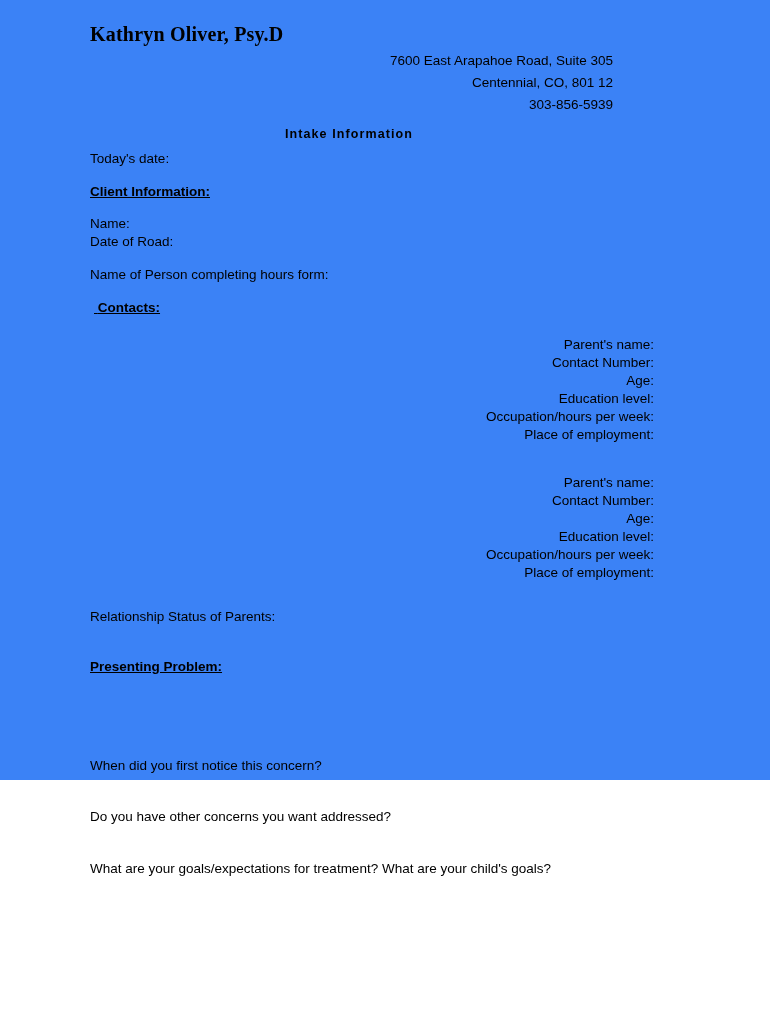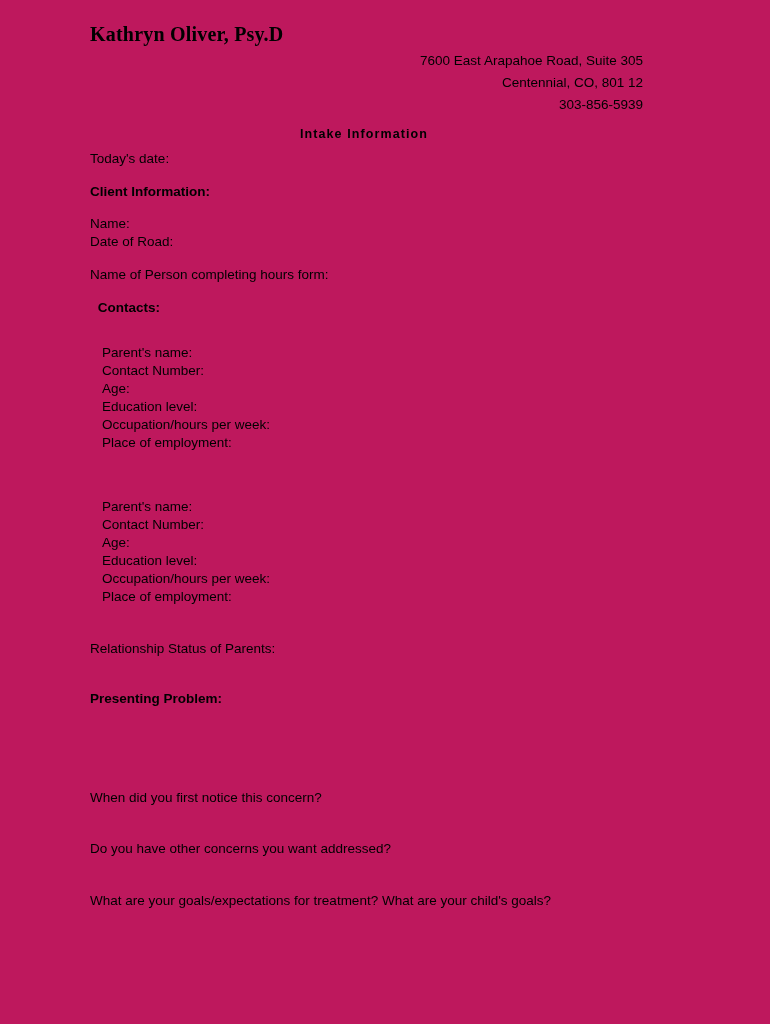--- a/index.html
+++ b/index.html
@@ -10,24 +10,24 @@
   body {
     width: 770px;
     height: 1024px;
     font-family: "Liberation Sans", sans-serif;
     color: #000000;
     overflow: hidden;
   }
   .page {
     position: relative;
     width: 770px;
-    height: 1024px;
-    background: #be185d;
+    height: 780px;
+    background: #3b82f6;
     box-sizing: border-box;
-    padding: 18px 82px 0 90px;
+    padding: 18px 112px 0 90px;
   }
   .letterhead {
     font-family: "Liberation Serif", serif;
     font-size: 20px;
     font-weight: bold;
     letter-spacing: 0.2px;
     margin: 4px 0 0 0;
     line-height: 1.2;
   }
   .address-block {
@@ -49,32 +49,33 @@
     margin: 11px 0 0 0;
     padding-right: 50px;
   }
   .line {
     font-size: 13.5px;
     line-height: 1.33;
     white-space: pre-wrap;
   }
   .bold {
     font-weight: bold;
+    text-decoration: underline;
   }
   .gap-sm { height: 9px; }
   .gap-md { height: 15px; }
   .gap-lg { height: 22px; }
   .gap-xl { height: 32px; }
   .gap-xxl { height: 58px; }
   .para {
     font-size: 13.5px;
     line-height: 1.45;
     max-width: 580px;
   }
-  .block { margin: 12px; padding: 0; }
+  .block { margin: 4px; padding: 0; text-align: right; }
   .indent-contacts { padding-left: 4px; }
 </style>
 </head>
 <body>
 
 <div class="page">
 
   <h1 class="letterhead">Kathryn Oliver, Psy.D</h1>
 
   <div class="address-block">

